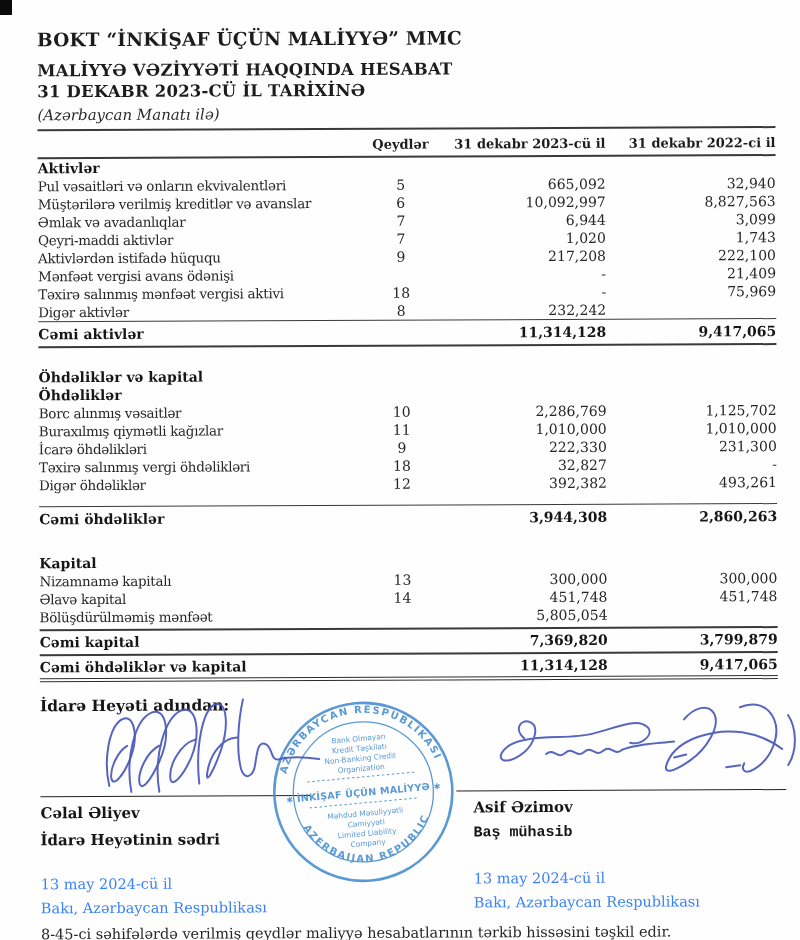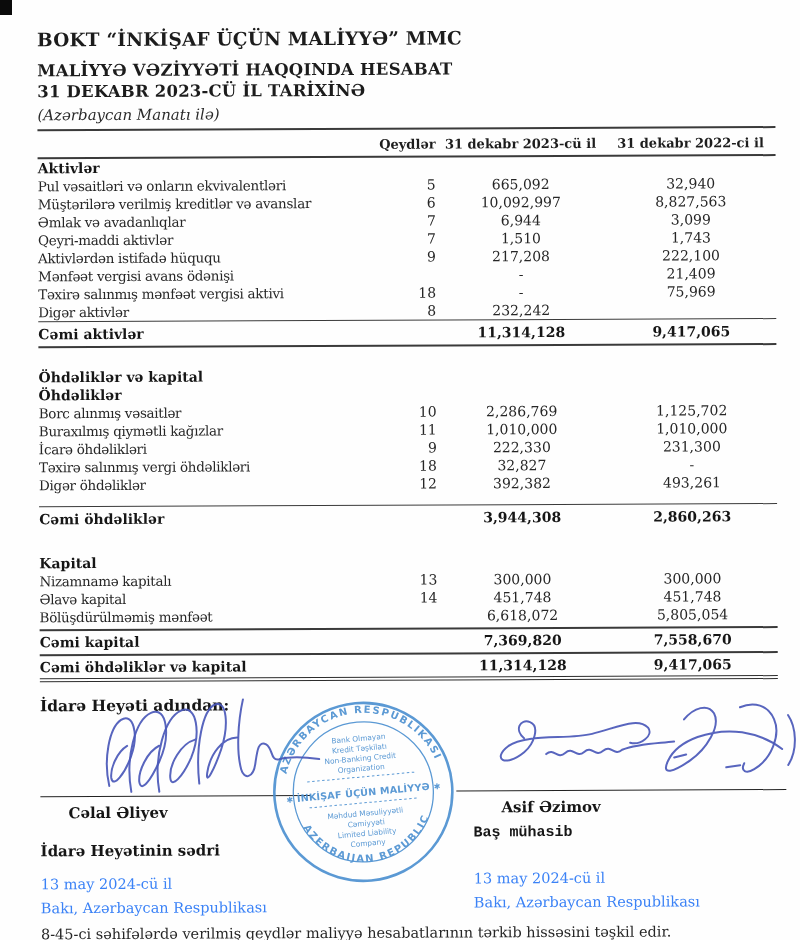--- a/index.html
+++ b/index.html
@@ -14,36 +14,36 @@
   .currency{font-size:15px;font-style:italic;color:#2a2a2a;margin-top:4px;padding-bottom:5px;
             border-bottom:2px solid #3a3a3a;}
 
   
   .thead,.trow{display:grid;grid-template-columns:328px 70px 170px 170px;align-items:baseline;}
   .thead{padding:7px 0 4px 0;border-bottom:2px solid #3a3a3a;font-weight:bold;font-size:13px;color:#1d1d1d;}
   .trow{font-size:14px;line-height:18px;padding:0;}
   .trow .c-label{font-size:13.5px;letter-spacing:-.3px;white-space:nowrap;}
   .trow.bold{font-weight:bold;color:#161616;}
   .trow.bold .c-label{font-size:14px;letter-spacing:0;}
-  .c-note{text-align:right;}
-  .c-v1,.c-v2{text-align:center;white-space:nowrap;}
+  .c-note{text-align:center;}
+  .c-v1,.c-v2{text-align:right;white-space:nowrap;}
   .rule-above{border-top:1.6px solid #3a3a3a;padding-top:3px !important;}
   .rule-below{border-bottom:2px solid #3a3a3a;padding-bottom:3px !important;}
   .trow.total{padding:2px 0;}
   .thick{border-bottom:4px double #2c2c2c;}
 
   
   .sigzone{position:relative;height:248px;margin-top:10px;}
   .sig-heading{position:absolute;left:0;top:4px;font-size:15.5px;font-weight:bold;color:#161616;}
   .sigline{position:absolute;height:0;border-top:1.6px solid #222;z-index:1;}
   .sigline.left{left:0;top:104px;width:270px;}
   .sigline.right{left:416px;top:100px;width:330px;}
-  .name{position:absolute;font-size:15px;font-weight:bold;color:#161616;margin-left:28px;}
+  .name{position:absolute;font-size:15px;font-weight:bold;color:#161616;}
   .role{position:absolute;font-size:15px;font-weight:bold;color:#161616;}
-  .left-name{left:0;top:112px;} .left-role{left:0;top:150px;}
+  .left-name{left:0;top:112px;} .left-role{left:0;top:139px;}
   .right-name{left:433px;top:108px;} .right-role{left:433px;top:134px;font-family:Liberation Mono, monospace;}
   .date{position:absolute;font-size:14.5px;color:#3b82f6;line-height:24px;}
   .left-date{left:0;top:180px;} .right-date{left:433px;top:176px;}
   .footnote{position:absolute;left:0;top:234px;font-size:14.5px;color:#262626;}
 
   
   .sig-svg{position:absolute;z-index:4;}
   .sig-svg path{fill:none;stroke:#4a58b8;stroke-width:2;stroke-linecap:round;opacity:.92;}
   .sig-left{left:55px;top:2px;}
   .sig-right{left:448px;top:8px;}
@@ -101,21 +101,21 @@
         </div>
         <div class="trow">
           <span class="c-label">Əmlak və avadanlıqlar</span>
           <span class="c-note">7</span>
           <span class="c-v1">6,944</span>
           <span class="c-v2">3,099</span>
         </div>
         <div class="trow">
           <span class="c-label">Qeyri-maddi aktivlər</span>
           <span class="c-note">7</span>
-          <span class="c-v1">1,510</span>
+          <span class="c-v1">1,020</span>
           <span class="c-v2">1,743</span>
         </div>
         <div class="trow">
           <span class="c-label">Aktivlərdən istifadə hüququ</span>
           <span class="c-note">9</span>
           <span class="c-v1">217,208</span>
           <span class="c-v2">222,100</span>
         </div>
         <div class="trow">
           <span class="c-label">Mənfəət vergisi avans ödənişi</span>
@@ -205,28 +205,27 @@
         </div>
         <div class="trow">
           <span class="c-label">Əlavə kapital</span>
           <span class="c-note">14</span>
           <span class="c-v1">451,748</span>
           <span class="c-v2">451,748</span>
         </div>
         <div class="trow rule-below">
           <span class="c-label">Bölüşdürülməmiş mənfəət</span>
           <span class="c-note"></span>
-          <span class="c-v1">6,618,072</span>
           <span class="c-v2">5,805,054</span>
         </div>
         <div class="trow bold total rule-below">
           <span class="c-label">Cəmi kapital</span>
           <span class="c-note"></span>
           <span class="c-v1">7,369,820</span>
-          <span class="c-v2">7,558,670</span>
+          <span class="c-v2">3,799,879</span>
         </div>
         <div class="trow bold total thick">
           <span class="c-label">Cəmi öhdəliklər və kapital</span>
           <span class="c-note"></span>
           <span class="c-v1">11,314,128</span>
           <span class="c-v2">9,417,065</span>
         </div>
       </div>
 
     <div class="sigzone">

